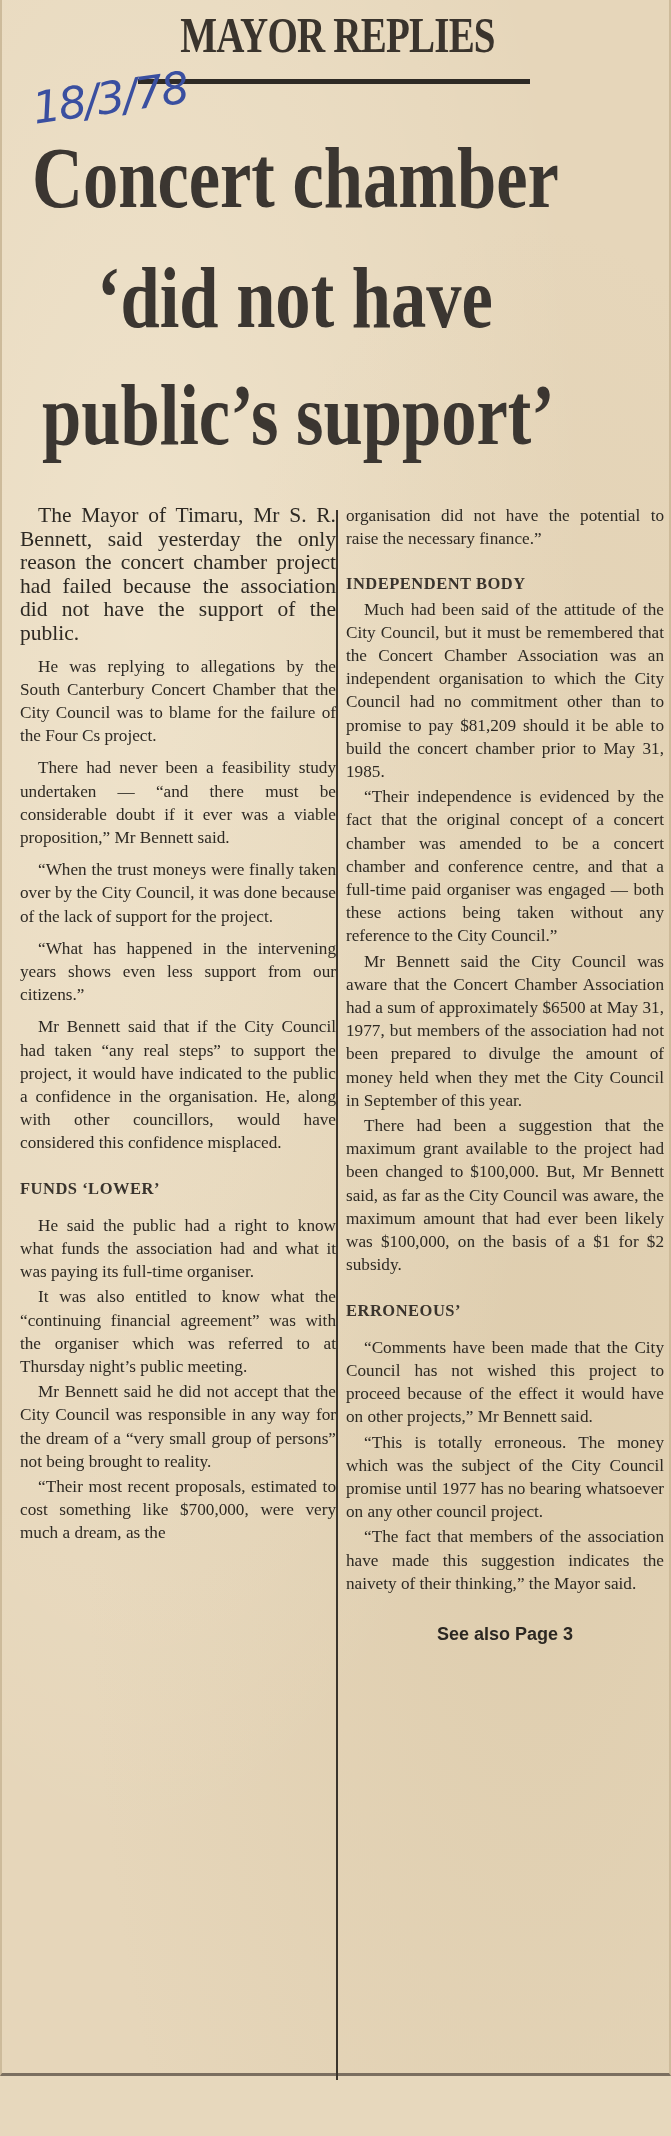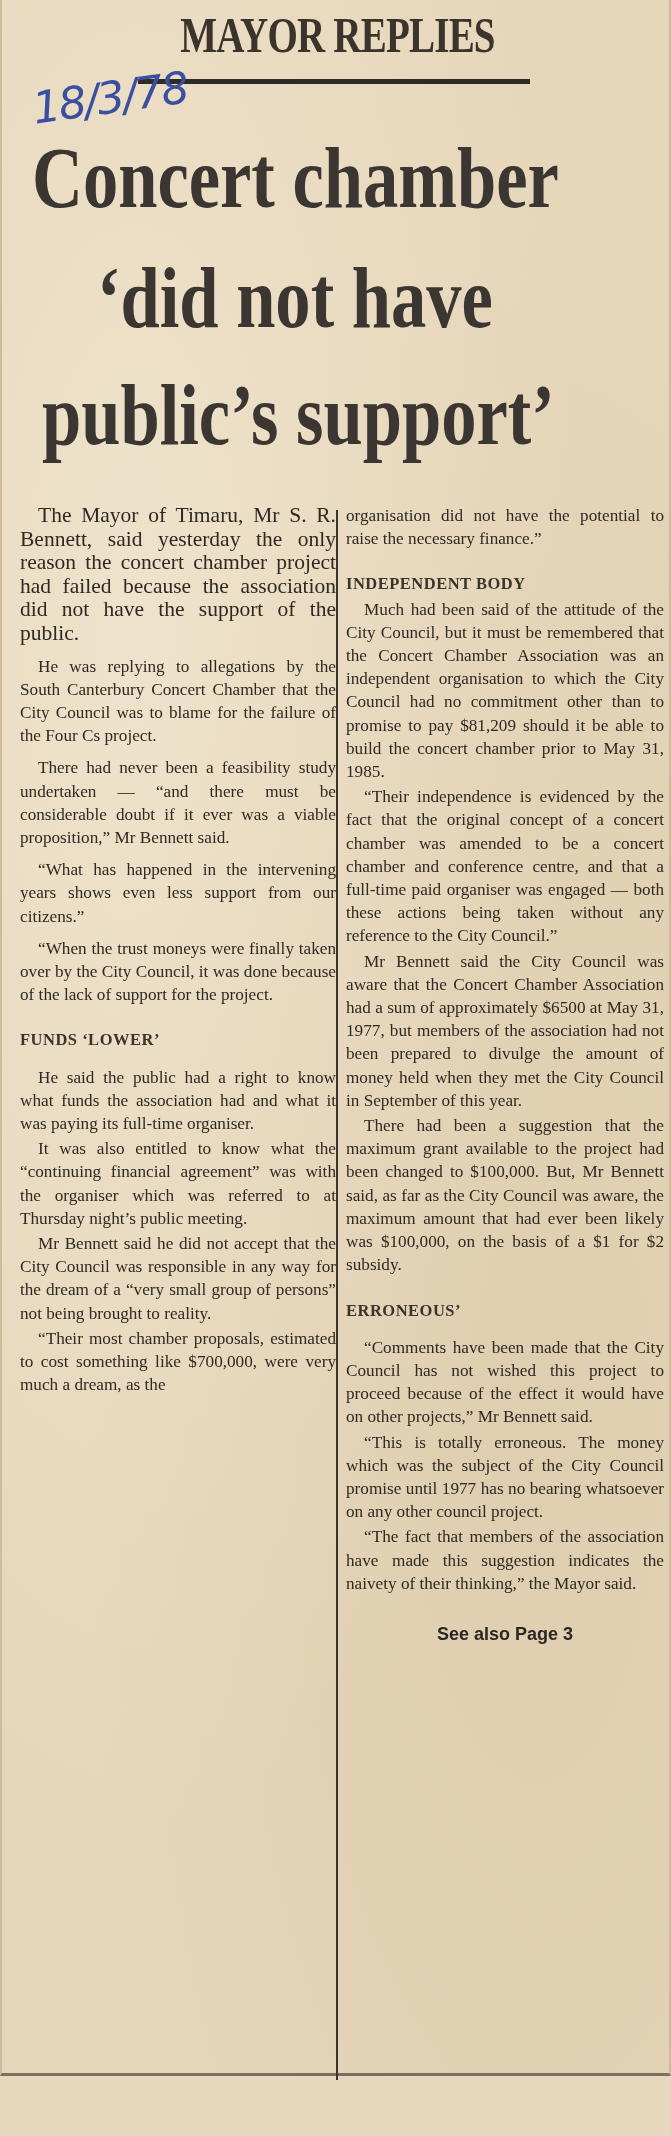--- a/index.html
+++ b/index.html
@@ -140,29 +140,30 @@
   <div class="headline l1">Concert chamber</div>
   <div class="headline l2">‘did not have</div>
   <div class="headline l3">public’s support’</div>
 
   <div class="col-divider"></div>
 
   <div class="col left">
     <p class="lead first para">The Mayor of Timaru, Mr S. R. Bennett, said yesterday the only reason the concert chamber project had failed because the association did not have the support of the public.</p>
     <p class="para">He was replying to allegations by the South Canterbury Concert Chamber that the City Council was to blame for the failure of the Four Cs project.</p>
     <p class="para">There had never been a feasibility study undertaken — “and there must be considerable doubt if it ever was a viable proposition,” Mr Bennett said.</p>
+    <p class="para">“When the trust moneys were finally taken over by the City Council, it was done because of the lack of support for the project.</p>
     <p class="para">“What has happened in the intervening years shows even less support from our citizens.”</p>
-    <p class="para">“When the trust moneys were finally taken over by the City Council, it was done because of the lack of support for the project.</p>
+    <p class="para">Mr Bennett said that if the City Council had taken “any real steps” to support the project, it would have indicated to the public a confidence in the organisation. He, along with other councillors, would have considered this confidence misplaced.</p>
 
     <div class="subhead">FUNDS ‘LOWER’</div>
 
     <p class="para tight">He said the public had a right to know what funds the association had and what it was paying its full-time organiser.</p>
     <p class="para tight">It was also entitled to know what the “continuing financial agreement” was with the organiser which was referred to at Thursday night’s public meeting.</p>
     <p class="para tight">Mr Bennett said he did not accept that the City Council was responsible in any way for the dream of a “very small group of persons” not being brought to reality.</p>
-    <p class="para tight">“Their most chamber proposals, estimated to cost something like $700,000, were very much a dream, as the</p>
+    <p class="para tight">“Their most recent proposals, estimated to cost something like $700,000, were very much a dream, as the</p>
   </div>
 
   <div class="col right">
     <p class="para first-cont">organisation did not have the potential to raise the necessary finance.”</p>
 
     <div class="subhead right-first">INDEPENDENT BODY</div>
 
     <p class="para tight">Much had been said of the attitude of the City Council, but it must be remembered that the Concert Chamber Association was an independent organisation to which the City Council had no commitment other than to promise to pay $81,209 should it be able to build the concert chamber prior to May 31, 1985.</p>
     <p class="para tight">“Their independence is evidenced by the fact that the original concept of a concert chamber was amended to be a concert chamber and conference centre, and that a full-time paid organiser was engaged — both these actions being taken without any reference to the City Council.”</p>
     <p class="para tight">Mr Bennett said the City Council was aware that the Concert Chamber Association had a sum of approximately $6500 at May 31, 1977, but members of the association had not been prepared to divulge the amount of money held when they met the City Council in September of this year.</p>

